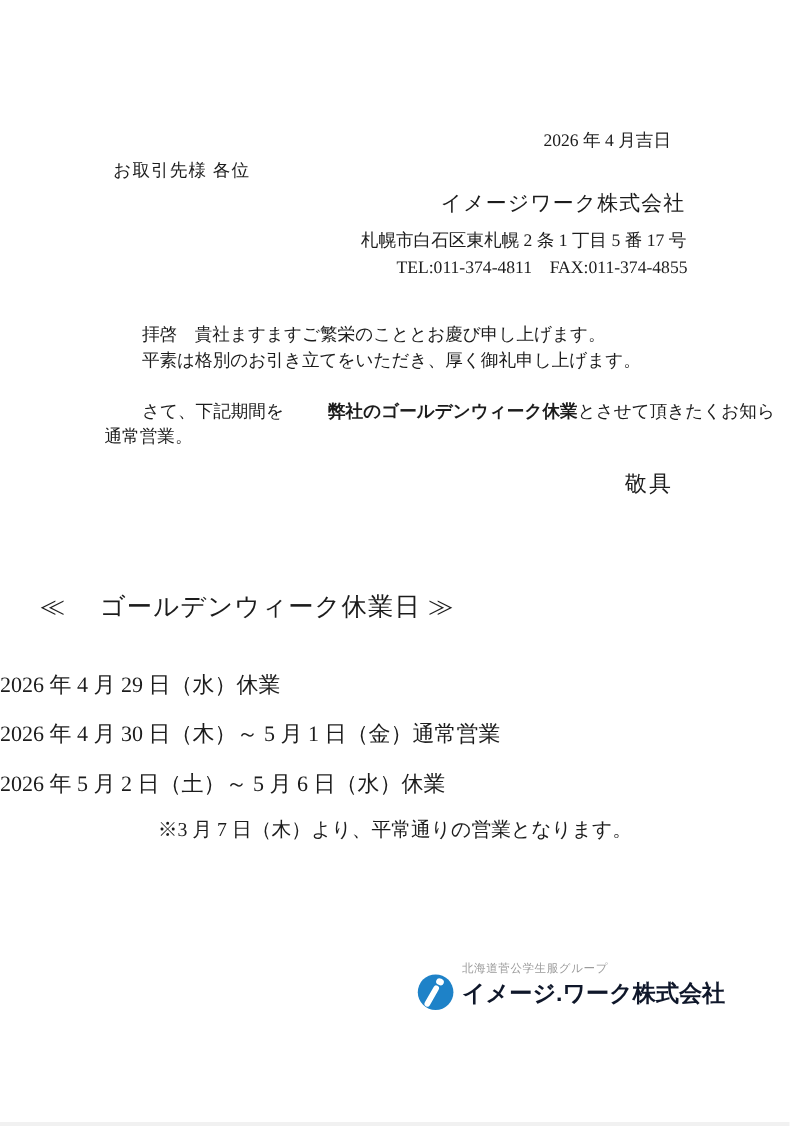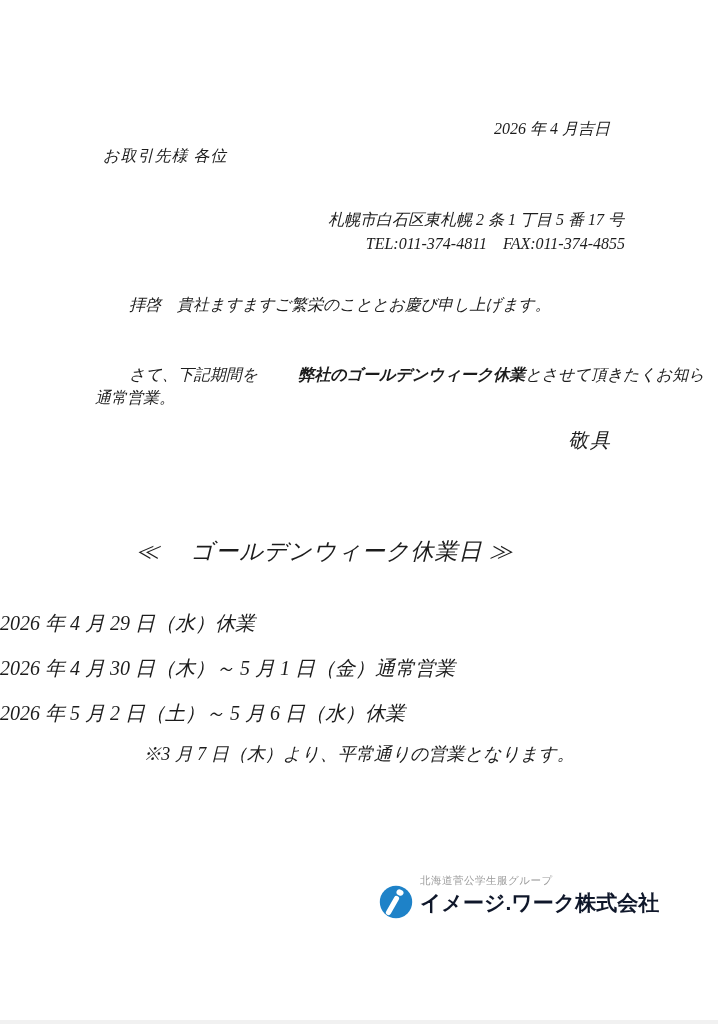--- a/index.html
+++ b/index.html
@@ -10,38 +10,37 @@
     background: #ffffff;
     overflow: hidden;
     font-family: "Liberation Serif", "DejaVu Serif", serif;
     color: #1c1c1c;
   }
   .line {
     position: absolute;
     white-space: pre;
     line-height: 1.25;
     font-size: 16px;
-    font-style: italic;
   }
   .date-line      { top: 119px; right: 108px; }
   .recipient-line { top: 146px; left: 103px;  letter-spacing: 1px; }
   .company-line   { top: 174px; right: 95px; font-size: 19px; letter-spacing: 1px; }
   .address-line   { top: 210px; right: 94px; }
   .telfax-line    { top: 234px; right: 93px; }
   .greeting1-line { top: 295px; left: 129px; }
   .greeting2-line { top: 319px; left: 129px; }
   .body1-line     { top: 365px; left: 129px; }
   .body2-line     { top: 388px; left: 95px; }
   .bold-seg       { font-weight: bold; padding-left: 40px; }
   .closing-line   { top: 428px; right: 106px; font-size: 20px; letter-spacing: 2px; }
   .title-line {
     top: 538px; left: 0; width: 649px;
-    text-align: center;
     font-size: 23px;
     letter-spacing: 1px;
+    padding-left: 36px;
   }
   .sched-line {
     left: 0; width: 706px;
     text-align: left;
     font-size: 20px;
   }
   .sched-0 { top: 611px; }
   .sched-1 { top: 656px; }
   .sched-2 { top: 701px; }
   .note-line {
@@ -83,27 +82,29 @@
 </style>
 </head>
 <body>
 
 <div class="page">
 
   <div class="line date-line">2026 年 4 月吉日</div>
 
   <div class="line recipient-line">お取引先様 各位</div>
 
+  <div class="line company-line">イメージワーク株式会社</div>
 
   <div class="line address-line">札幌市白石区東札幌 2 条 1 丁目 5 番 17 号</div>
 
   <div class="line telfax-line">TEL:011-374-4811　FAX:011-374-4855</div>
 
   <div class="line greeting1-line">拝啓　貴社ますますご繁栄のこととお慶び申し上げます。</div>
 
+  <div class="line greeting2-line">平素は格別のお引き立てをいただき、厚く御礼申し上げます。</div>
 
   <div class="line body1-line"><span>さて、下記期間を</span><span class="bold-seg">弊社のゴールデンウィーク休業</span><span>とさせて頂きたくお知ら</span></div>
 
   <div class="line body2-line">通常営業。</div>
 
   <div class="line closing-line">敬具</div>
 
   <div class="line title-line">≪　 ゴールデンウィーク休業日 ≫</div>
 
   <div class="line sched-line sched-0">2026 年 4 月 29 日（水）休業</div>

